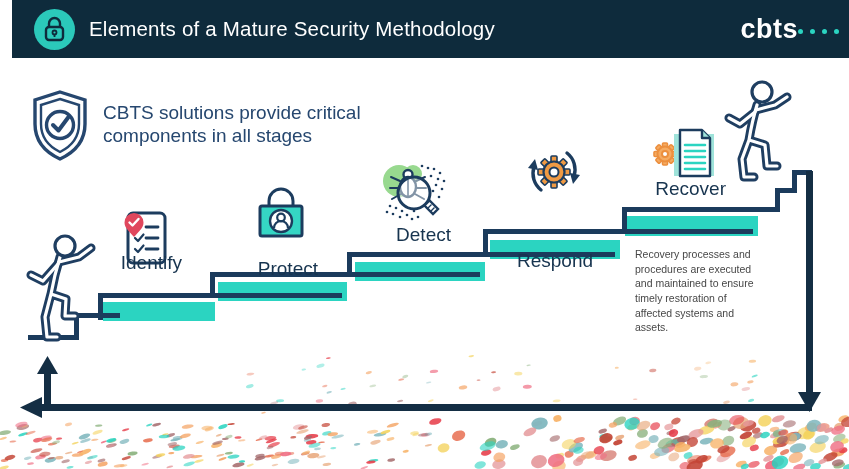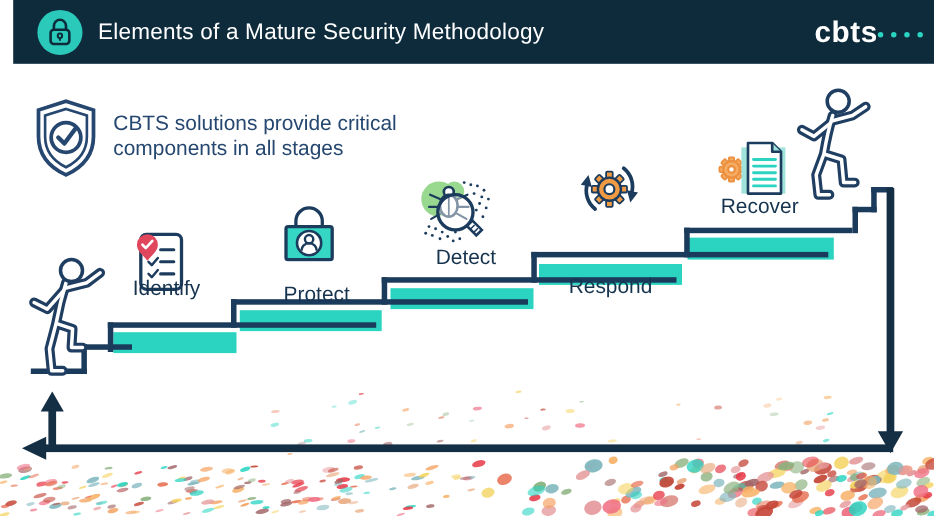--- a/index.html
+++ b/index.html
@@ -582,14 +582,15 @@
       </g>
     </svg>
   </div>
 
   <div class="stage-label" style="left:106px;top:252px;">Identify</div>
   <div class="stage-label" style="left:242px;top:258px;">Protect</div>
   <div class="stage-label" style="left:375px;top:224px;">Detect</div>
   <div class="stage-label" style="left:517px;top:202px;margin-top:48px;">Respond</div>
   <div class="stage-label" style="left:650px;top:178px;">Recover</div>
 
+  <div class="stage-desc" style="left:635px;top:247px;width:131px;">Recovery processes and procedures are executed and maintained to ensure timely restoration of affected systems and assets.</div>
 
 </div>
 
 </body></html>

